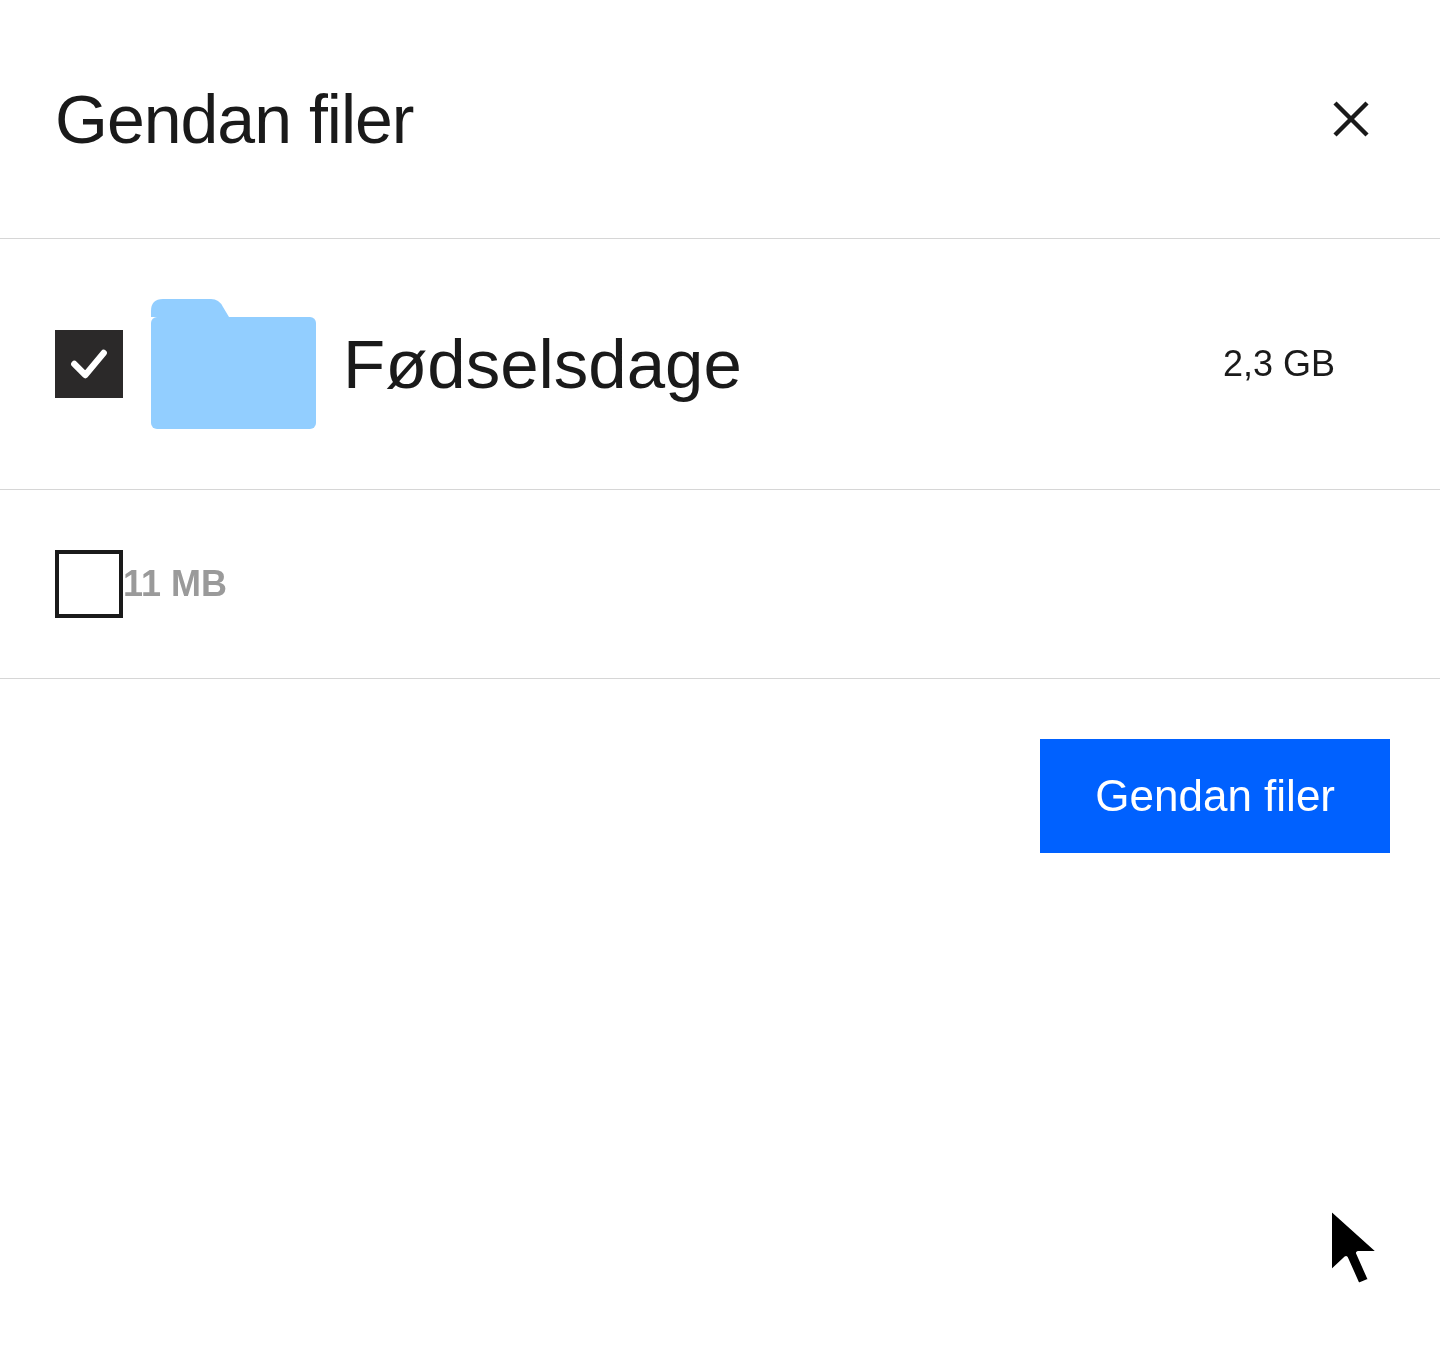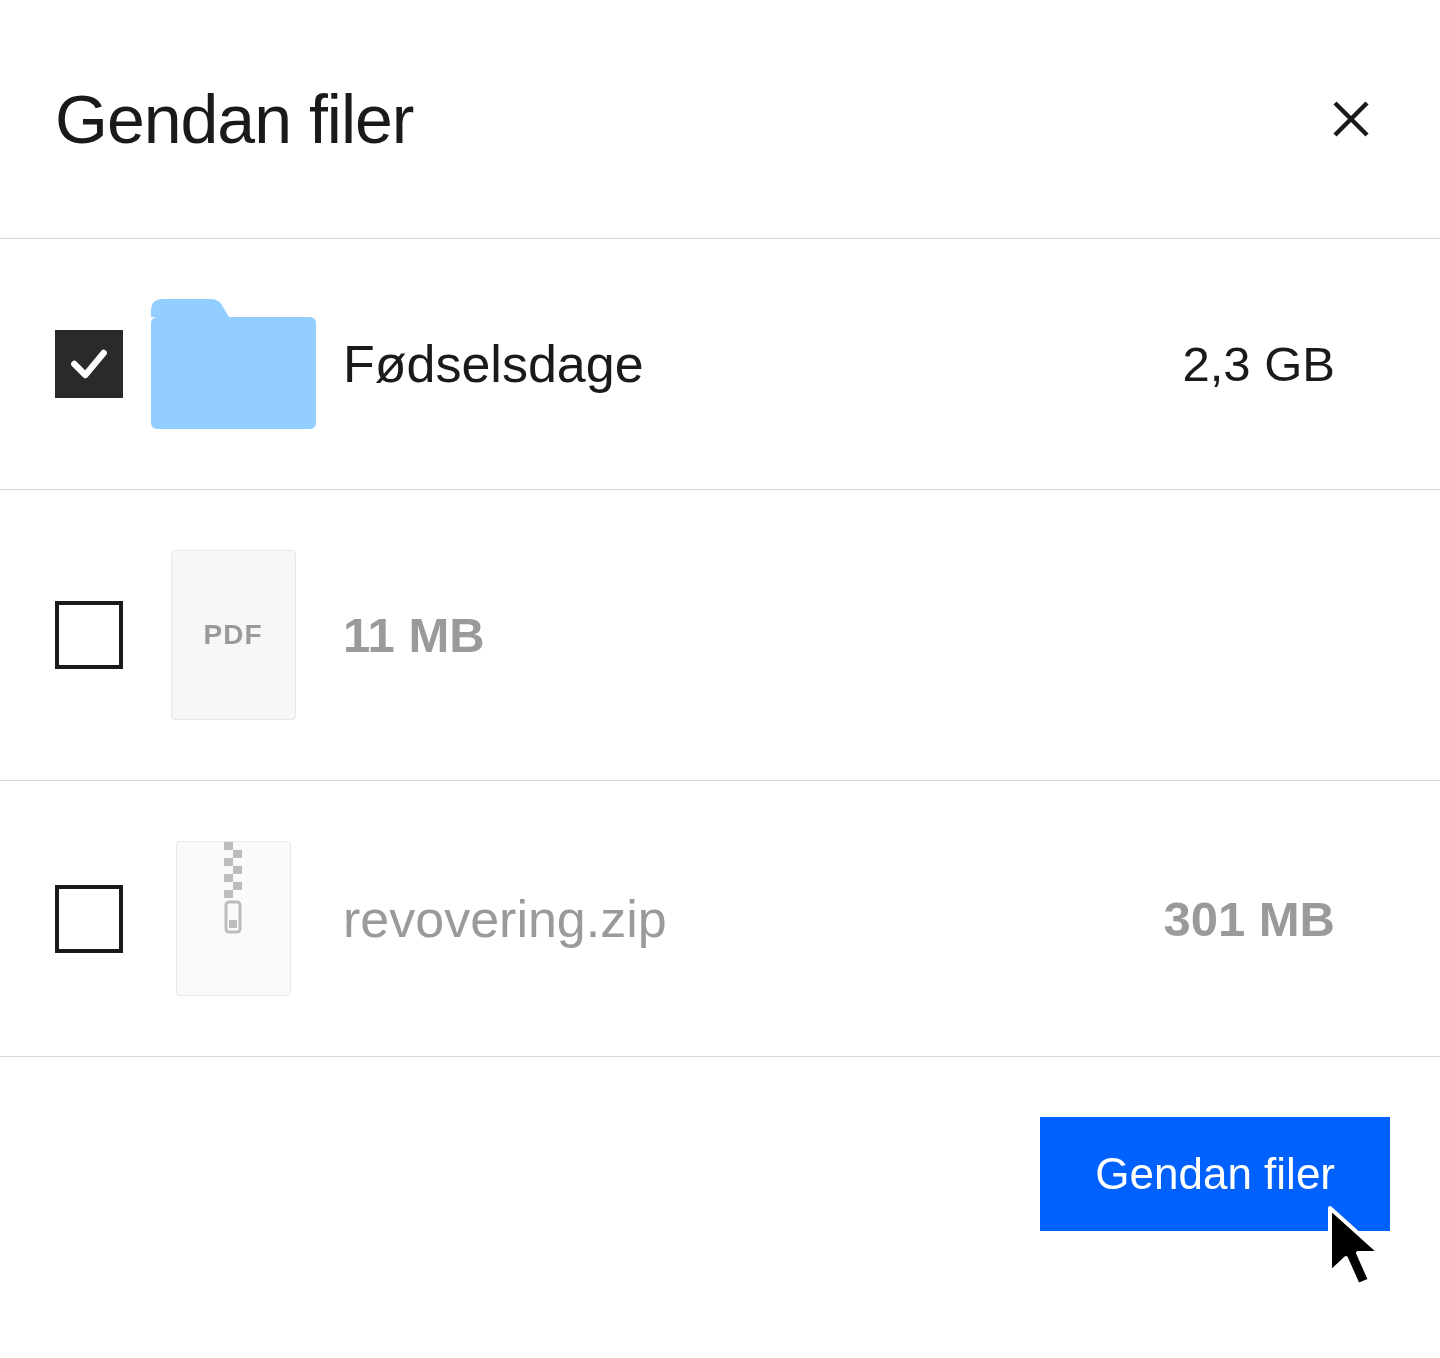--- a/index.html
+++ b/index.html
@@ -121,29 +121,29 @@
     align-items: flex-start;
     justify-content: center;
     position: relative;
     padding-top: 0;
   }
   .zip-icon svg {
     width: 30px;
     height: 110px;
   }
   .file-name {
-    font-size: 52px;
+    font-size: 69px;
     color: #1a1a1a;
     flex: 1;
   }
   .file-name.dimmed {
     color: #9a9a9a;
   }
   .file-size {
-    font-size: 49px;
+    font-size: 36px;
     color: #1a1a1a;
     text-align: right;
     flex-shrink: 0;
     padding-right: 50px;
   }
   .file-size.dimmed {
     color: #9a9a9a;
     font-weight: bold;
   }
   .footer {
@@ -201,50 +201,23 @@
         </div>
       </div>
       <div class="file-name">Fødselsdage</div>
       <div class="file-size">2,3 GB</div>
     </div>
 
     <div class="file-row">
       <div class="checkbox">
         
       </div>
-      <div class="icon-slot">
-        <div class="file-icon">
-          <span class="pdf-label">PDF</span>
-        </div>
-      </div>
       <div class="file-size dimmed">11 MB</div>
     </div>
 
-    <div class="file-row">
-      <div class="checkbox">
-        
-      </div>
-      <div class="icon-slot">
-        <div class="zip-icon">
-          <svg viewBox="0 0 30 110">
-            <rect x="6" y="0" width="9" height="8" fill="#bcbcbc"></rect>
-            <rect x="15" y="8" width="9" height="8" fill="#bcbcbc"></rect>
-            <rect x="6" y="16" width="9" height="8" fill="#bcbcbc"></rect>
-            <rect x="15" y="24" width="9" height="8" fill="#bcbcbc"></rect>
-            <rect x="6" y="32" width="9" height="8" fill="#bcbcbc"></rect>
-            <rect x="15" y="40" width="9" height="8" fill="#bcbcbc"></rect>
-            <rect x="6" y="48" width="9" height="8" fill="#bcbcbc"></rect>
-            <rect x="8" y="60" width="14" height="30" rx="3" fill="none" stroke="#bcbcbc" stroke-width="3"></rect>
-            <rect x="11" y="78" width="8" height="8" fill="#bcbcbc"></rect>
-          </svg>
-        </div>
-      </div>
-      <div class="file-name dimmed">revovering.zip</div>
-      <div class="file-size dimmed">301 MB</div>
-    </div>
 
   </div>
 
   <div class="footer">
     <button class="restore-btn">Gendan filer</button>
   </div>
 
 </div>
 
 <svg class="cursor-overlay" viewBox="0 0 70 90">

